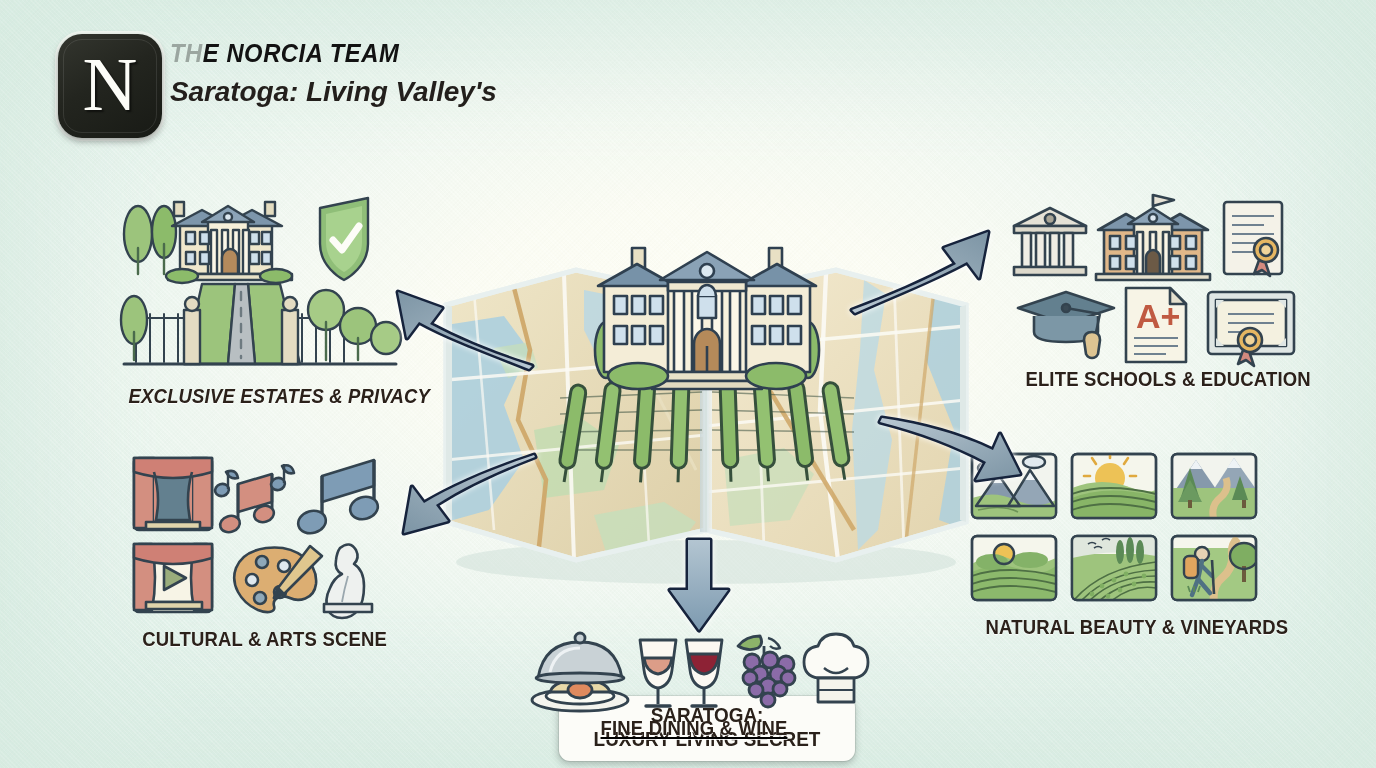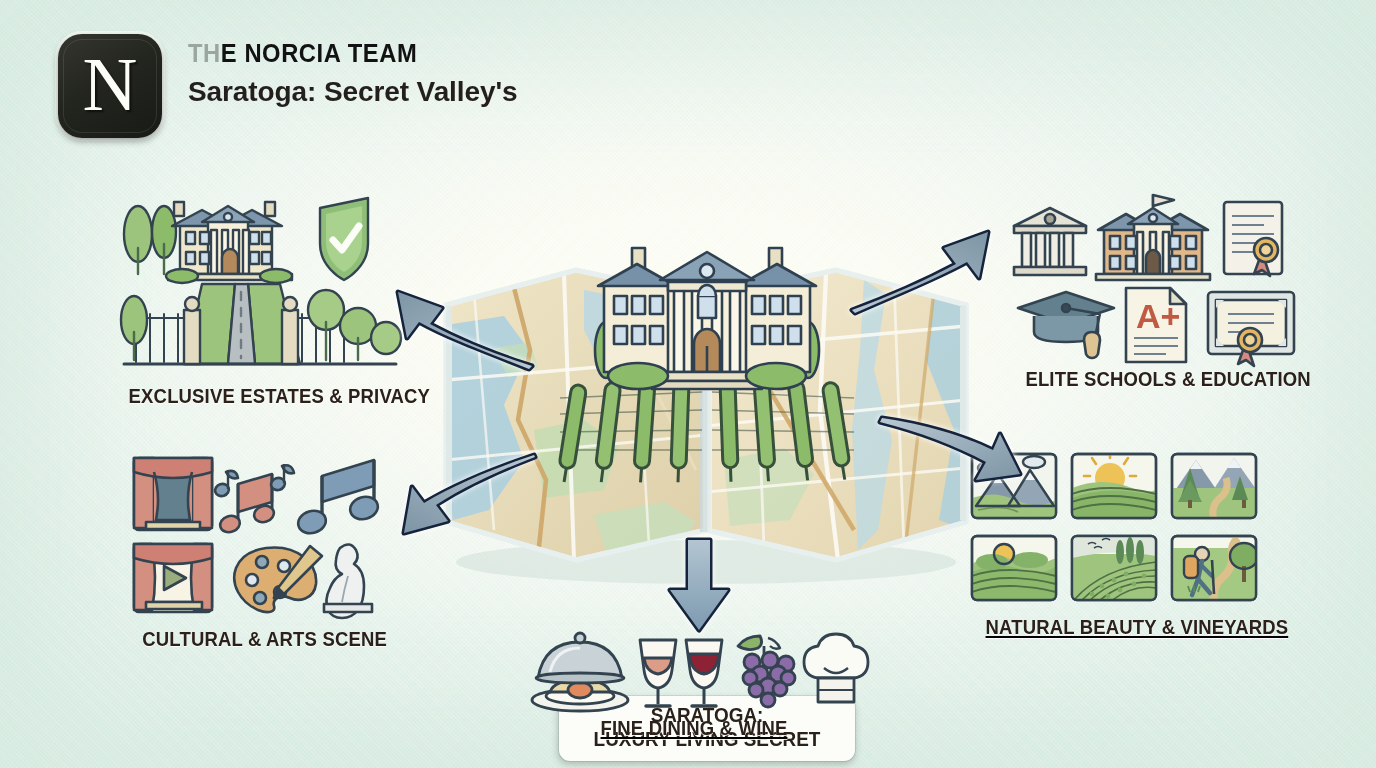--- a/index.html
+++ b/index.html
@@ -40,21 +40,21 @@
   .logo:before{
     content:"";position:absolute;inset:5px;border-radius:19px;
     border:1px solid rgba(255,255,255,.10);
   }
   .logo-letter{
     font-family:"Liberation Serif","DejaVu Serif",serif;
     font-size:76px;line-height:1;color:#fdfdf8;font-weight:400;
     text-shadow:2px 2px 2px rgba(0,0,0,.55);
     position:relative;top:-2px;
   }
-  .head-text{margin-left:26px;padding-top:6px;}
+  .head-text{margin-left:8px;padding-top:6px;font-style:italic;}
   .brand{
     font-size:25px;font-weight:bold;letter-spacing:.6px;color:#121212;
     line-height:1.05;margin-bottom:7px;white-space:nowrap;
     transform:scaleX(.95);transform-origin:left center;
   }
   .brand .dim{color:#9ba6a0;}
   .title{
     font-size:28px;font-weight:bold;color:#231f1c;line-height:1.33;
     letter-spacing:-.1px;white-space:nowrap;
   }
@@ -91,21 +91,21 @@
 <body>
 
 <div id="stage">
 
   <div class="header">
     <div class="logo">
       <span class="logo-letter">N</span>
     </div>
     <div class="head-text">
       <div class="brand"><span class="dim">TH</span><span>E NORCIA TEAM</span></div>
-      <div class="title">Saratoga: Secret Valley's</div>
+      <div class="title">Saratoga: Living Valley's</div>
     </div>
   </div>
 
   <div class="mapwrap">
     <svg width="545" height="360" viewBox="0 0 545 360">
       <defs>
         <linearGradient id="landA" x1="0" y1="0" x2="1" y2="1">
           <stop offset="0" stop-color="#efe6c8"></stop>
             <stop offset="1" stop-color="#ddcfa8"></stop>
         </linearGradient>
@@ -331,21 +331,21 @@
       <defs>
           <linearGradient id="agE" x1="0" y1="0" x2="0" y2="1">
         <stop offset="0" stop-color="#b3c5d1"></stop>
             <stop offset="1" stop-color="#7d9ab0"></stop>
           </linearGradient>
         </defs>
       <path d="M24,2 L46,2 L46,52 L64,52 L35,92 L6,52 L24,52 Z" fill="url(#agE)" stroke="#16233c" stroke-width="5" stroke-linejoin="round" paint-order="stroke" style="filter:drop-shadow(0 0 3px rgba(255,255,255,.95))"></path>
     </svg>
   </div>
 
-  <div class="cluster" style="left:110px;top:192px;width:310px;">
+  <div class="cluster" style="left:110px;top:192px;width:310px;font-style:italic;">
     <svg width="310" height="188" viewBox="0 0 310 188">
       <g stroke="#33434f" stroke-width="2.4" stroke-linejoin="round" stroke-linecap="round">
 
         <g>
           <ellipse cx="28" cy="42" rx="14" ry="28" fill="#9cc47c"></ellipse>
           <line x1="28" y1="56" x2="28" y2="82" stroke="#4a6b4c"></line>
           <ellipse cx="54" cy="40" rx="12" ry="26" fill="#8cbb6a"></ellipse>
           <line x1="54" y1="52" x2="54" y2="82" stroke="#4a6b4c"></line>
         </g>
 
@@ -577,21 +577,21 @@
           </g>
           <polygon points="238,150 230,172 238,168 246,174" fill="#d48a7e"></polygon>
           <circle cx="242" cy="148" r="12" fill="#e5b662"></circle>
           <circle cx="242" cy="148" r="6" fill="#f0d49a"></circle>
         </g>
       </g>
     </svg>
     <div class="glabel" style="margin-top:3px;">ELITE SCHOOLS &amp; EDUCATION</div>
   </div>
 
-  <div class="cluster" style="left:968px;top:444px;width:292px;text-decoration:underline;">
+  <div class="cluster" style="left:968px;top:444px;width:292px;">
     <svg width="292" height="168" viewBox="0 0 292 168">
       <defs>
         <clipPath id="t1">
             <rect x="4" y="10" width="84" height="64" rx="5"></rect>
           </clipPath>
         <clipPath id="t2">
             <rect x="104" y="10" width="84" height="64" rx="5"></rect>
           </clipPath>
         <clipPath id="t3">
             <rect x="204" y="10" width="84" height="64" rx="5"></rect>

